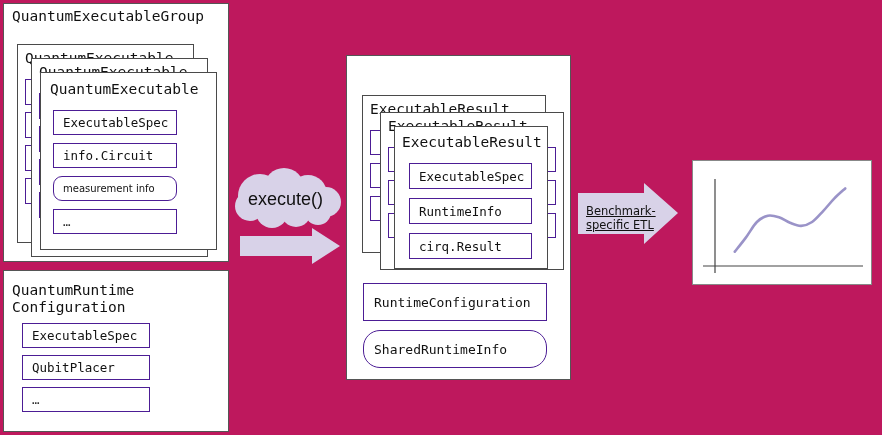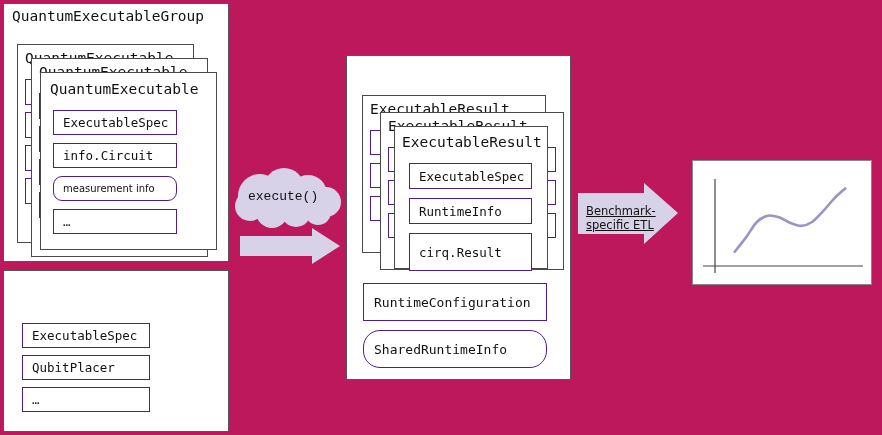--- a/index.html
+++ b/index.html
@@ -17,22 +17,22 @@
               font-size:14.5px;color:#111;white-space:nowrap;}
 
   .field{position:absolute;background:#fff;border:1px solid #4c1d95;
          box-sizing:border-box;display:flex;align-items:center;
          padding-left:9px;font-family:"DejaVu Sans Mono",monospace;
          font-size:12.5px;color:#111;white-space:nowrap;}
   .field.italic{font-family:"DejaVu Sans",sans-serif;font-size:10px;border-radius:9px;}
   .field.dots{font-size:12.5px;color:#333;}
 
   .cloud-wrap{position:absolute;}
-  .cloud-label{position:absolute;font-family:Liberation Mono, monospace;
-               font-size:13px;color:#111;white-space:nowrap;}
+  .cloud-label{position:absolute;font-family:Liberation Sans, sans-serif;
+               font-size:18px;color:#111;white-space:nowrap;}
 
   .etl-label{position:absolute;font-family:"DejaVu Sans",sans-serif;
              font-size:11.5px;color:#111;line-height:13.5px;white-space:pre-line;text-decoration:underline;}
 
   .chart-panel{position:absolute;background:#fff;border:1px solid #888;box-sizing:border-box;}
 </style>
 </head>
 <body>
 
 <div id="stage">
@@ -57,20 +57,22 @@
 
   <div class="card" style="left:40px;top:72px;width:177px;height:178px;"></div>
   <div class="card-title" style="left:50px;top:81px;">QuantumExecutable</div>
 
   <div class="field" style="left:53px;top:110px;width:124px;height:25px;">ExecutableSpec</div>
   <div class="field" style="left:53px;top:143px;width:124px;height:25px;">info.Circuit</div>
   <div class="field italic" style="left:53px;top:176px;width:124px;height:25px;">measurement info</div>
   <div class="field dots" style="left:53px;top:209px;width:124px;height:25px;">…</div>
 
   <div class="panel" style="left:3px;top:270px;width:226px;height:162px;"></div>
+  <div class="panel-title" style="left:12px;top:282px;width:215px;">QuantumRuntime
+Configuration</div>
 
   <div class="field" style="left:22px;top:323px;width:128px;height:25px;">ExecutableSpec</div>
   <div class="field" style="left:22px;top:355px;width:128px;height:25px;">QubitPlacer</div>
   <div class="field dots" style="left:22px;top:387px;width:128px;height:25px;">…</div>
 
   <div class="cloud-wrap" style="left:232px;top:168px;width:114px;height:62px;">
     <svg width="114" height="62" viewBox="0 0 114 62">
       <g fill="#d8d2e8">
         <circle cx="28" cy="28" r="22"></circle>
         <circle cx="52" cy="20" r="20"></circle>
@@ -102,21 +104,21 @@
   <div class="card-title" style="left:388px;top:118px;">ExecutableResult</div>
   <div class="field" style="left:388px;top:147px;width:168px;height:25px;"></div>
   <div class="field" style="left:388px;top:180px;width:168px;height:25px;"></div>
   <div class="field" style="left:388px;top:213px;width:168px;height:25px;"></div>
 
   <div class="card" style="left:394px;top:126px;width:154px;height:143px;"></div>
   <div class="card-title" style="left:402px;top:134px;">ExecutableResult</div>
 
   <div class="field" style="left:409px;top:163px;width:123px;height:26px;">ExecutableSpec</div>
   <div class="field" style="left:409px;top:198px;width:123px;height:26px;">RuntimeInfo</div>
-  <div class="field" style="left:409px;top:233px;width:123px;height:38px;">cirq.Result</div>
+  <div class="field" style="left:409px;top:233px;width:123px;height:26px;">cirq.Result</div>
 
   <div class="field" style="left:363px;top:283px;width:184px;height:38px;font-size:13px;padding-left:10px;">RuntimeConfiguration</div>
   <div class="field" style="left:363px;top:330px;width:184px;height:38px;font-size:13px;padding-left:10px;border-radius:17px;">SharedRuntimeInfo</div>
 
   <svg style="position:absolute;left:578px;top:183px;" width="100" height="61" viewBox="0 0 100 61">
     <polygon points="0,10 66,10 66,0 100,30 66,61 66,51 0,51" fill="#d8d2e8"></polygon>
   </svg>
   <div class="etl-label" style="left:586px;top:205px;width:72px;">Benchmark-
 specific ETL</div>
 

